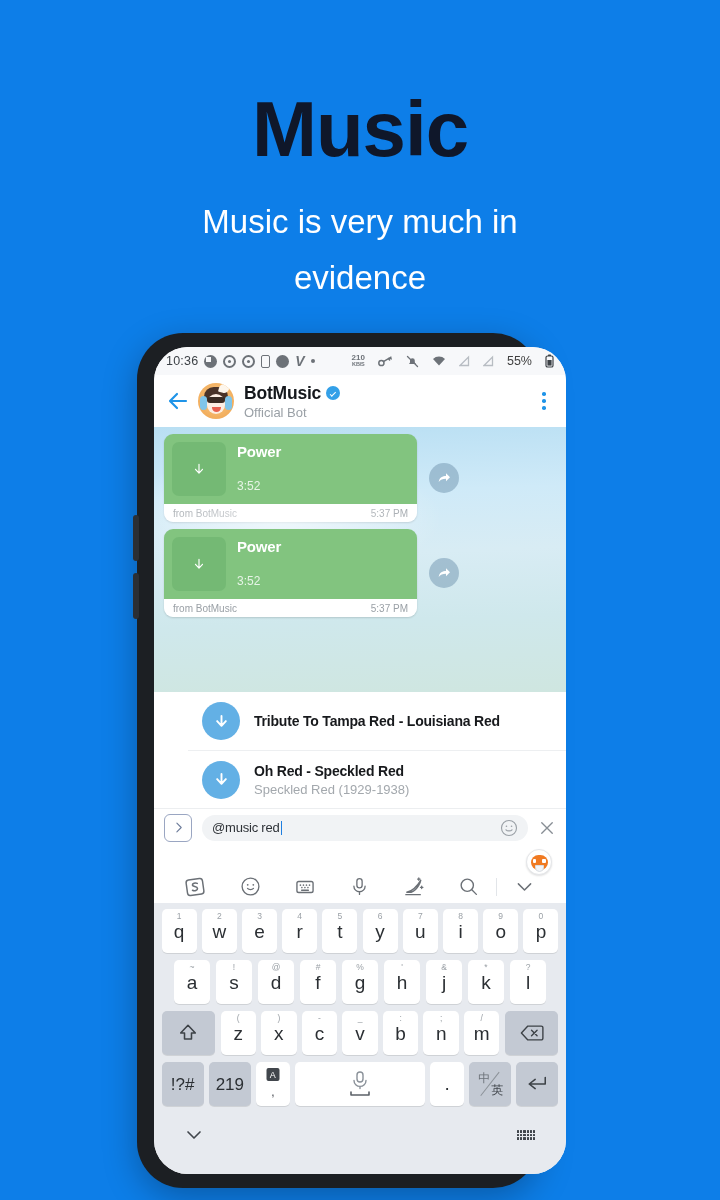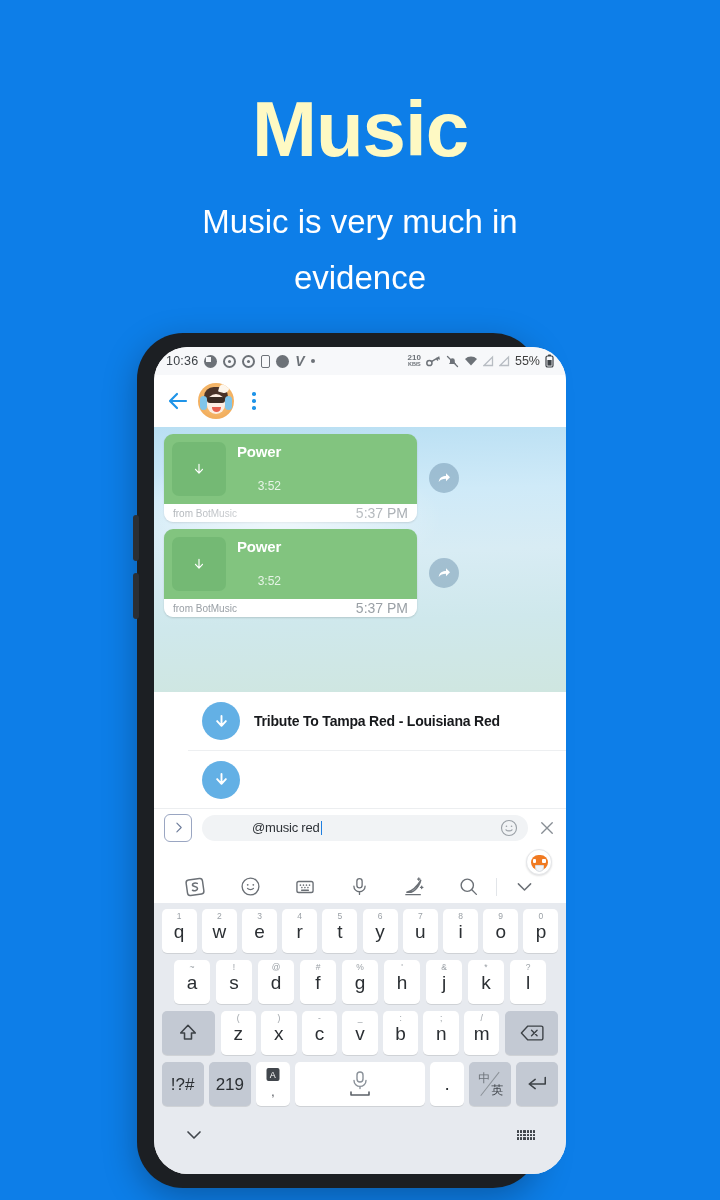--- a/index.html
+++ b/index.html
@@ -6,21 +6,21 @@
   body{
     width:720px;height:1200px;overflow:hidden;
     background:#0d7ee8;
     font-family:"Liberation Sans",sans-serif;
     position:relative;
   }
   
   .promo{position:absolute;left:0;top:0;width:720px;text-align:center;}
   .promo-title{
     margin:0;padding-top:88px;
-    font-size:78px;line-height:82px;font-weight:bold;color:#fef9c3;
+    font-size:78px;line-height:82px;font-weight:bold;color:#0f172a;
     letter-spacing:-1px;
     text-align:center;
   }
   .promo-sub{
     margin:0 auto;padding-top:24px;width:430px;
     font-size:33px;line-height:56px;font-weight:normal;color:#ffffff;
   }
 
   
   .phone{
@@ -44,21 +44,21 @@
 
   
   .statusbar{
     height:28px;background:#f7f8fa;display:flex;align-items:center;
     padding:0 12px;box-sizing:border-box;color:#5a5f66;
     font-size:12px;
   }
   .sb-time{font-size:12.5px;color:#3d4247;font-weight:500;letter-spacing:.2px;}
   .sb-left{display:flex;align-items:center;gap:6px;flex:0 0 auto;}
   .sb-spacer{flex:1 1 auto;}
-  .sb-right{display:flex;align-items:center;gap:5px;}
+  .sb-right{display:flex;align-items:center;gap:13px;}
   .sb-ico{width:13px;height:13px;display:inline-block;position:relative;}
   .ic-circle{border-radius:50%;background:#6d7278;}
   .ic-ring{border-radius:50%;border:2px solid #6d7278;box-sizing:border-box;}
   .ic-ring:after{content:"";position:absolute;left:3px;top:3px;right:3px;bottom:3px;border-radius:50%;background:#6d7278;}
   .ic-sq{border:1.6px solid #6d7278;border-radius:2px;box-sizing:border-box;width:9px;height:13px;}
   .ic-half{border-radius:50%;background:#6d7278;}
   .ic-half:after{content:"";position:absolute;left:2px;top:2px;width:5px;height:5px;background:#f7f8fa;}
   .sb-v{font-size:14px;font-weight:bold;color:#6d7278;font-style:italic;line-height:12px;}
   .sb-dot{width:4px;height:4px;border-radius:50%;background:#6d7278;}
   .sb-kb{font-size:8px;line-height:7px;color:#6d7278;text-align:center;font-weight:bold;}
@@ -100,35 +100,35 @@
     background:radial-gradient(ellipse at 50% 50%,rgba(255,255,255,.65) 0%,rgba(255,255,255,0) 70%);
   }
   .msg-row{display:flex;align-items:center;padding:0 10px;margin-top:7px;}
   .msg-row.right{justify-content:flex-end;padding-right:0;}
   .audio-card{
     width:253px;border-radius:9px;overflow:hidden;
     box-shadow:0 1px 2px rgba(0,0,0,.14);
     flex:0 0 auto;
   }
   .audio-top{
-    background:#82c47f;height:70px;display:flex;align-items:flex-start;padding:8px;box-sizing:border-box;position:relative;text-align:right;
+    background:#82c47f;height:70px;display:flex;align-items:flex-start;padding:8px;box-sizing:border-box;position:relative;
   }
   .audio-thumb{
     width:54px;height:54px;border-radius:7px;background:#74b974;
     display:flex;align-items:center;justify-content:center;flex:0 0 auto;
   }
   .audio-meta{padding-left:11px;padding-top:1px;display:flex;flex-direction:column;height:100%;justify-content:space-between;}
   .audio-name{font-size:15px;color:#ffffff;font-weight:bold;letter-spacing:-.2px;}
   .audio-dur{font-size:12px;color:#e6f4e6;padding-bottom:4px;}
   .audio-foot{
     background:#ffffff;height:18px;display:flex;align-items:center;justify-content:space-between;
     padding:0 9px;box-sizing:border-box;
   }
   .audio-from{font-size:10px;color:#9aa0a6;}
-  .audio-time{font-size:14px;color:#9aa0a6;}
+  .audio-time{font-size:10px;color:#9aa0a6;}
   .fwd-btn{
     width:30px;height:30px;border-radius:50%;background:rgba(120,155,180,.55);
     margin-left:12px;display:flex;align-items:center;justify-content:center;flex:0 0 auto;
   }
   .arrow-dn{width:14px;height:14px;}
 
   
   .suggest{background:#ffffff;padding-left:34px;}
   .sug-item{display:flex;align-items:center;padding:11px 14px;box-sizing:border-box;height:58px;}
   .sug-item + .sug-item{border-top:1px solid #edeff1;}
@@ -146,21 +146,21 @@
     padding:0 10px;box-sizing:border-box;border-top:1px solid #eceef0;
   }
   .send-box{
     width:26px;height:26px;border:1px solid #9aa6c2;border-radius:6px;
     display:flex;align-items:center;justify-content:center;flex:0 0 auto;
   }
   .text-field{
     flex:1 1 auto;height:26px;margin:0 10px;background:#f1f3f5;border-radius:13px;
     display:flex;align-items:center;padding:0 10px;box-sizing:border-box;
   }
-  .tf-val{font-size:13px;color:#2f3338;letter-spacing:-.2px;margin-left:40px;}
+  .tf-val{font-size:13px;color:#2f3338;letter-spacing:-.2px;}
   .caret{display:inline-block;width:1.3px;height:14px;background:#1f7fe0;margin-left:1px;vertical-align:-3px;}
   .emoji-ic{width:18px;height:18px;margin-left:auto;flex:0 0 auto;}
   .close-x{width:18px;height:18px;flex:0 0 auto;}
 
   
   .kb{background:#e7eaef;height:100%;display:flex;flex-direction:column;}
   .kb-topbar{background:#ffffff;height:57px;position:relative;}
   .kb-mascot{
     position:absolute;right:14px;top:3px;width:24px;height:24px;border-radius:50%;
     background:#ffffff;border:1px solid #e4e6e9;display:flex;align-items:center;justify-content:center;
@@ -263,20 +263,27 @@
       </svg>
       <div class="avatar">
         <div class="av-hair"></div>
         <div class="av-face"></div>
         <div class="av-glass"></div>
         <div class="av-mouth"></div>
         <div class="av-hp-l"></div>
         <div class="av-hp-r"></div>
         <div class="av-bow"></div>
       </div>
+      <div class="title-wrap">
+        <div class="title-row">
+          <span class="bot-name">BotMusic</span>
+          <span class="verified"></span>
+        </div>
+        <div class="bot-sub">Official Bot</div>
+      </div>
       <div class="kebab">
           <i></i>
           <i></i>
           <i></i>
         </div>
     </div>
 
     <div class="chat">
 
       <div class="msg-row">
@@ -340,20 +347,24 @@
         </div>
         <div class="sug-txt">
           <div class="sug-title">Tribute To Tampa Red - Louisiana Red</div>
         </div>
       </div>
       <div class="sug-item">
         <div class="sug-ic">
           <svg width="19" height="19" viewBox="0 0 24 24">
               <path d="M12 5 V17 M6.5 11.5 L12 17.5 L17.5 11.5" fill="none" stroke="#ffffff" stroke-width="2.4" stroke-linecap="round" stroke-linejoin="round"></path>
             </svg>
+        </div>
+        <div class="sug-txt">
+          <div class="sug-title">Oh Red - Speckled Red</div>
+          <div class="sug-sub">Speckled Red (1929-1938)</div>
         </div>
       </div>
     </div>
 
     <div class="inputbar">
       <div class="send-box">
         <svg width="13" height="13" viewBox="0 0 24 24">
             <path d="M9 4 L17 12 L9 20" fill="none" stroke="#6b7a99" stroke-width="2" stroke-linecap="round" stroke-linejoin="round"></path>
           </svg>
       </div>

